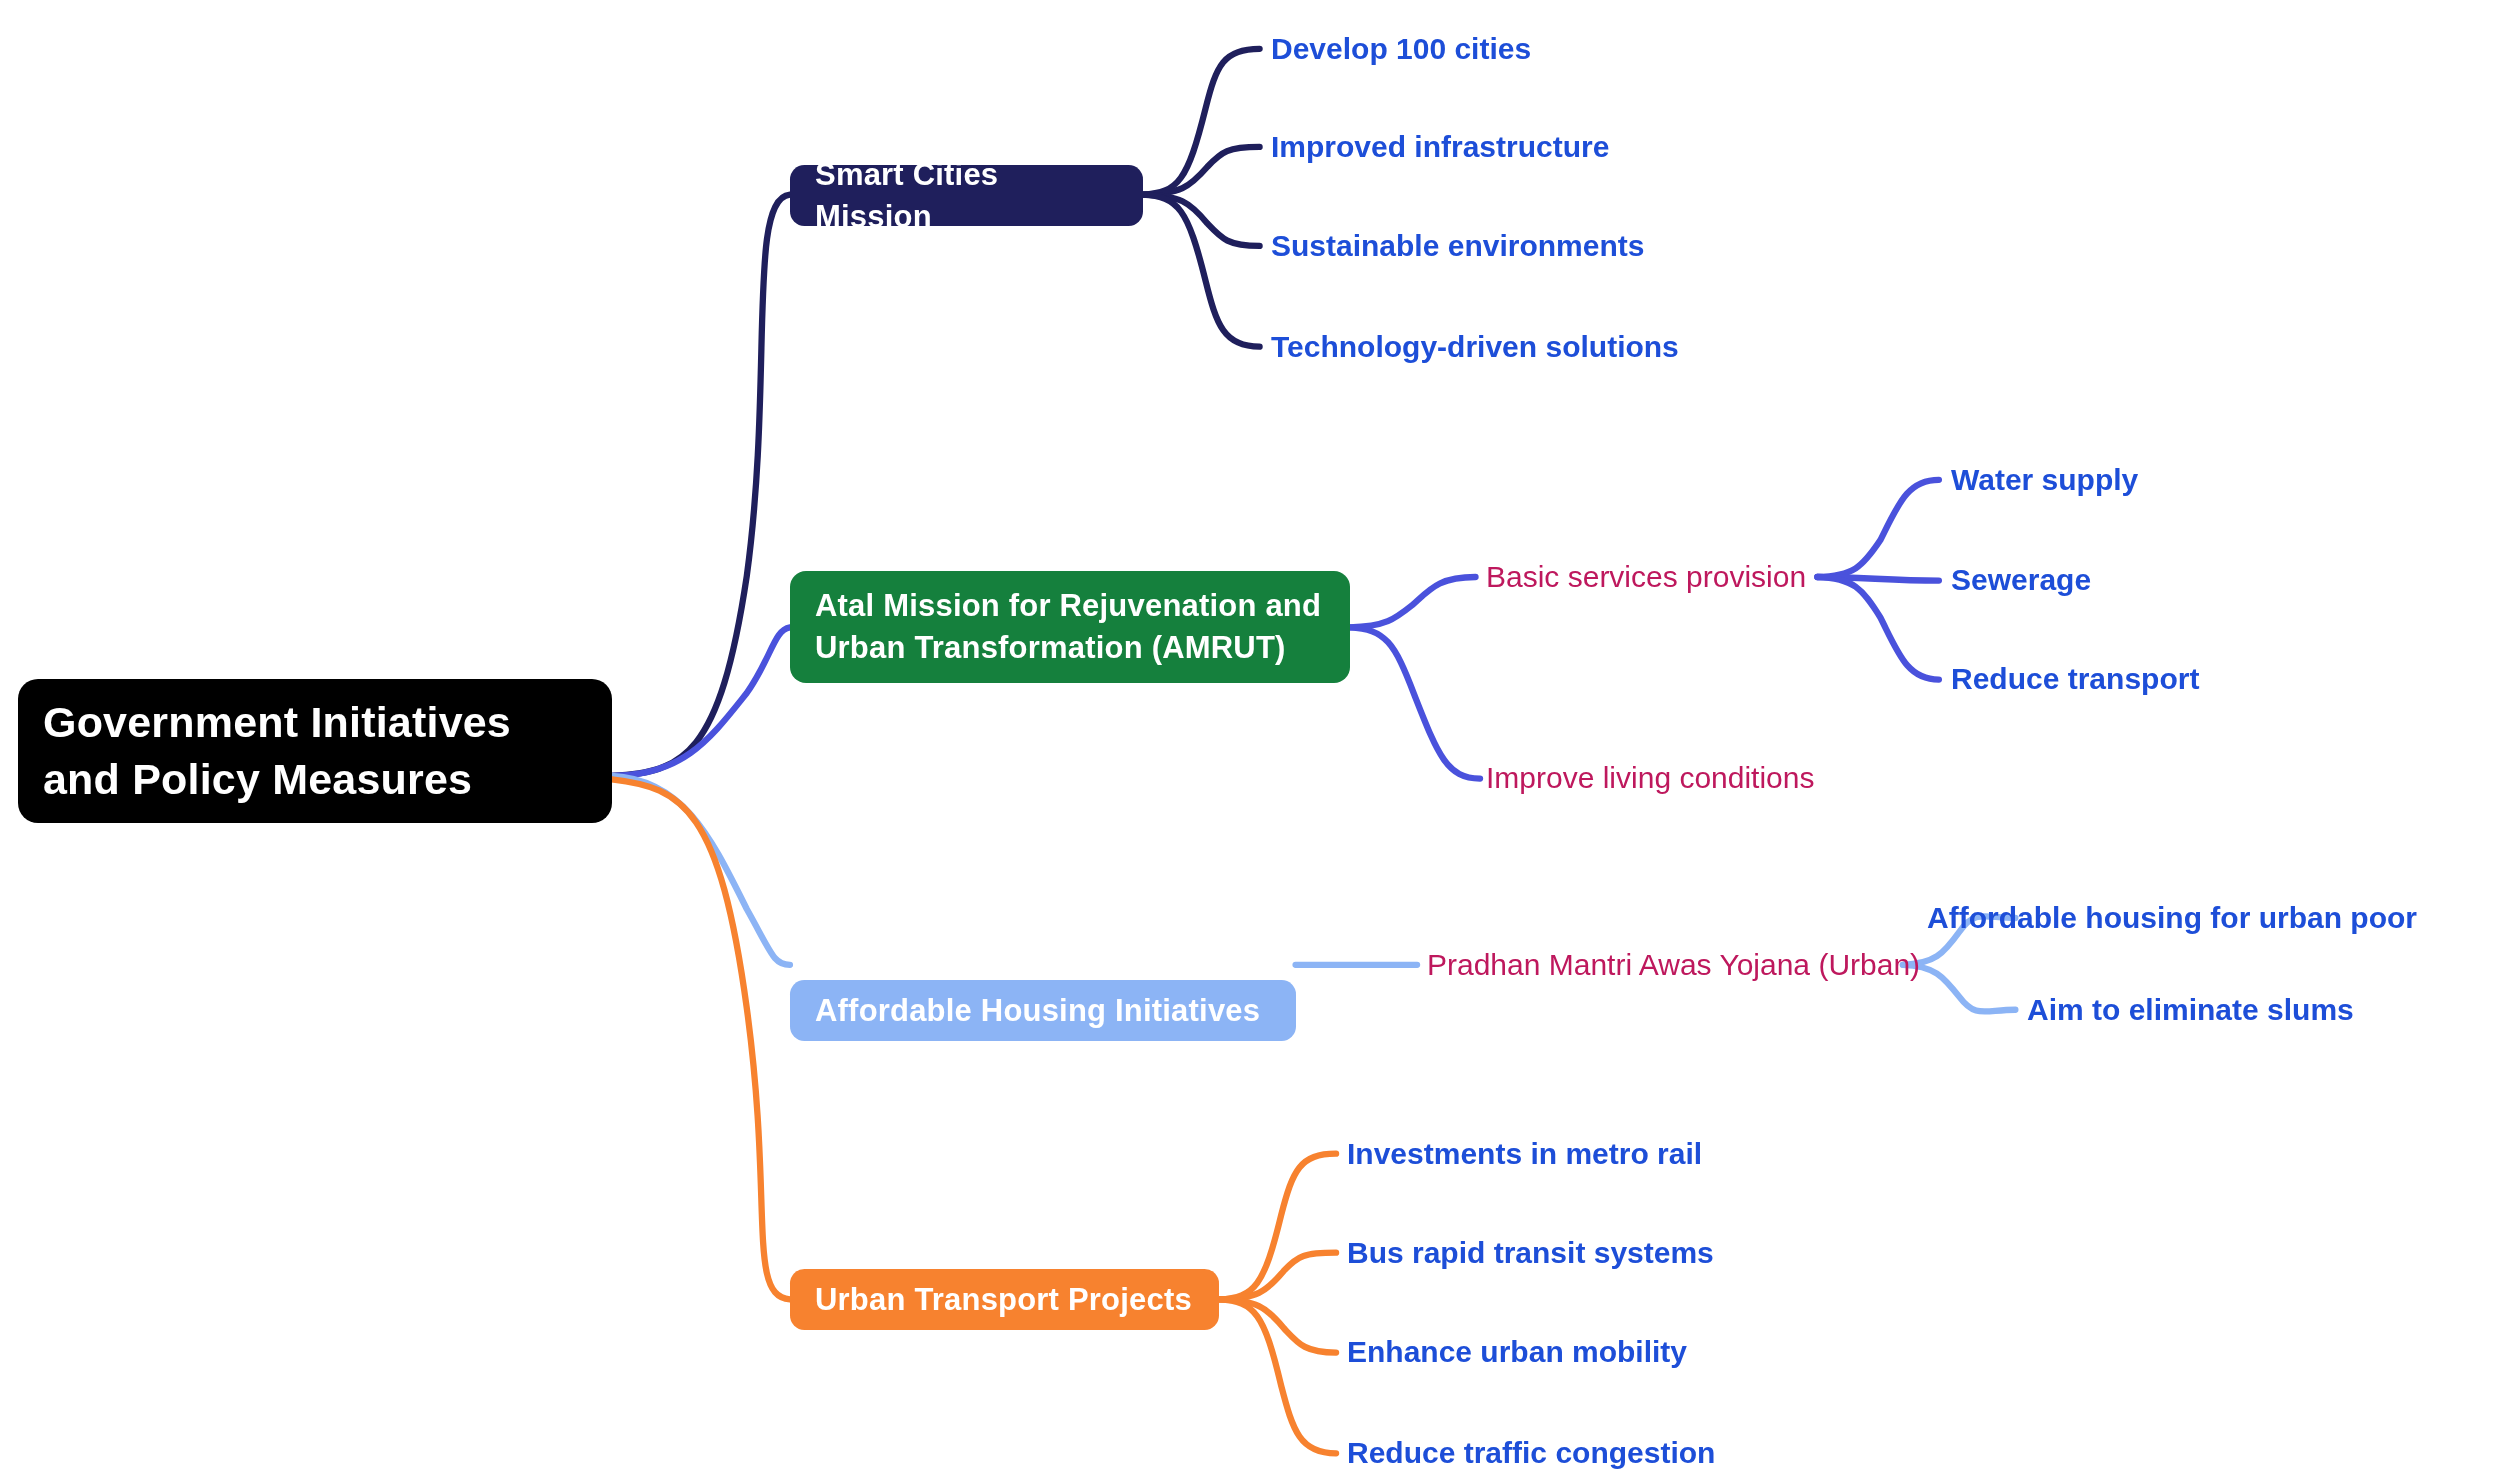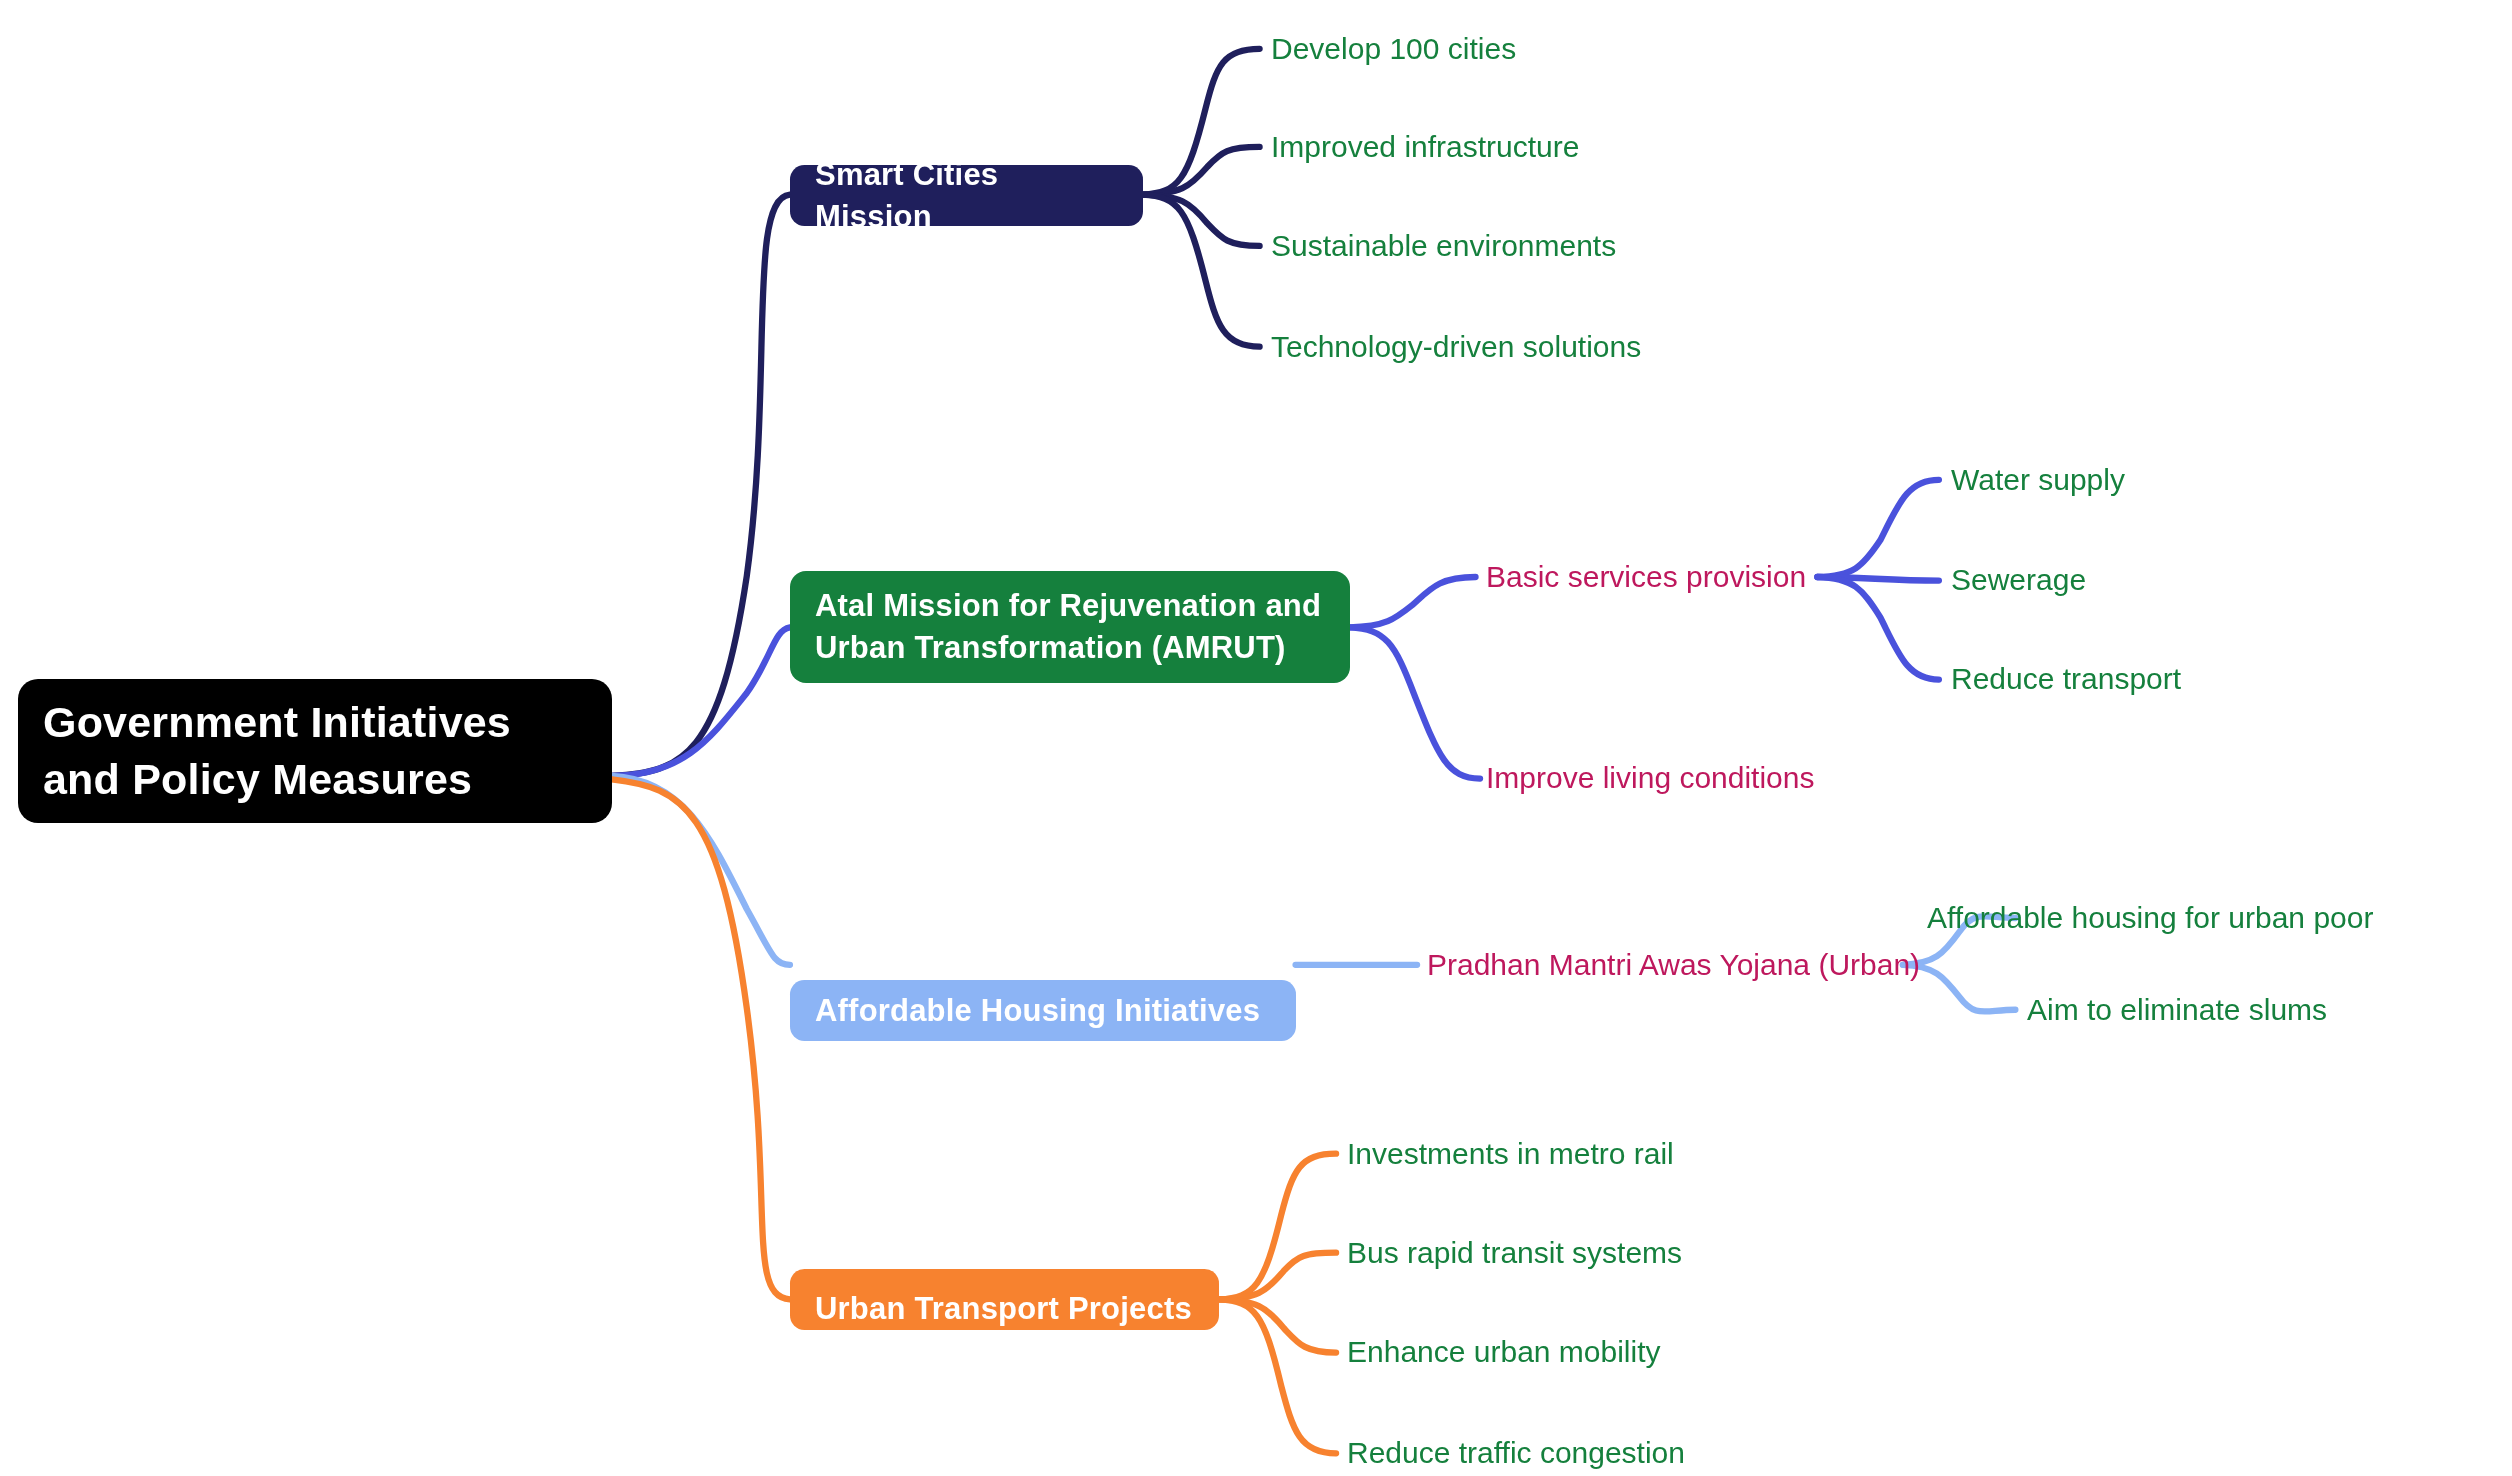--- a/index.html
+++ b/index.html
@@ -75,29 +75,28 @@
     top: 934px;
     width: 506px;
     background: #8cb4f5;
     margin-top: 46px;
   }
   .node.n-transport {
     left: 790px;
     top: 1269px;
     width: 429px;
     background: #f7822f;
-    align-items: flex-end;
   }
   .leaf {
     position: absolute;
     font-size: 30px;
-    color: #15803d;
+    color: #1d4ed8;
     white-space: nowrap;
     transform: translateY(-50%);
-    font-weight: normal;
+    font-weight: bold;
     line-height: 1.2;
   }
   .mid {
     position: absolute;
     font-size: 30px;
     color: #be185d;
     white-space: nowrap;
     transform: translateY(-50%);
     font-weight: normal;
     line-height: 1.2;

